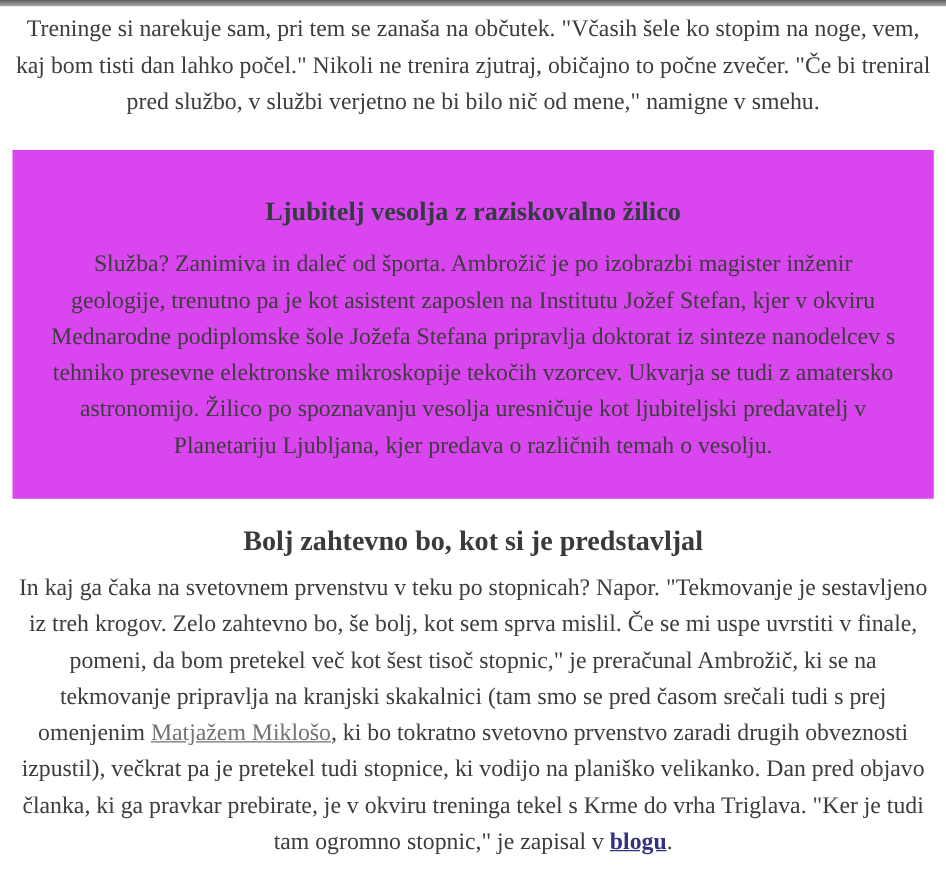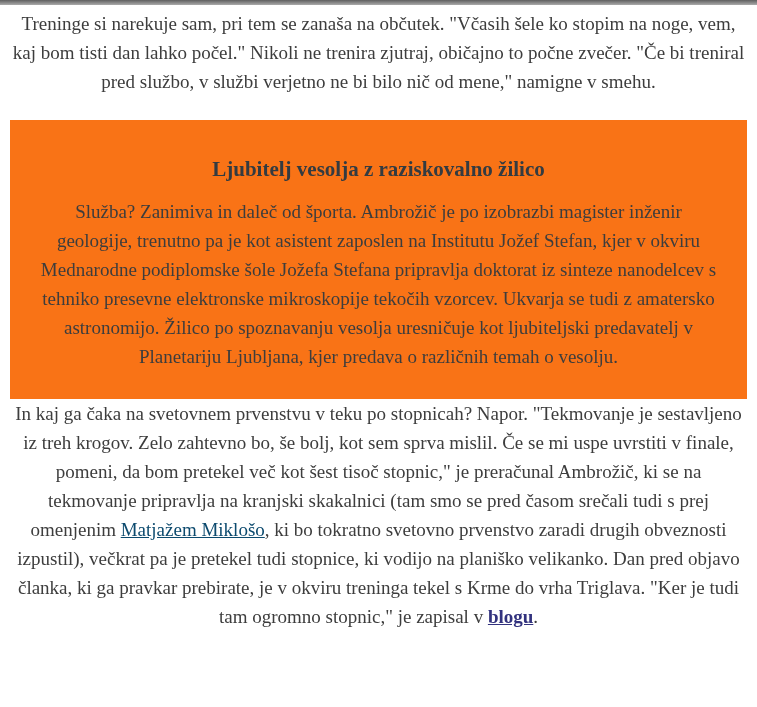--- a/index.html
+++ b/index.html
@@ -18,21 +18,21 @@
   }
   .content {
     padding: 4px 10px 0 10px;
   }
   .body-text {
     font-size: 19px;
     line-height: 29px;
     color: #3d3d3d;
   }
   .highlight-box {
-    background: #f97316;
+    background: #d946ef;
     margin-top: 24px;
     padding: 37px 28px 28px 28px;
   }
   .box-heading {
     font-family: "Liberation Serif", "DejaVu Serif", serif;
     font-size: 21px;
     line-height: 25px;
     font-weight: bold;
     color: #333b41;
     margin-bottom: 15px;
@@ -40,21 +40,21 @@
   .section-heading {
     font-family: "Liberation Serif", "DejaVu Serif", serif;
     font-size: 22.5px;
     line-height: 27px;
     font-weight: bold;
     color: #3a3a3a;
     margin-top: 20px;
     margin-bottom: 10px;
   }
   a.visited-link {
-    color: #0c4a6e;
+    color: #737373;
     text-decoration: underline;
     cursor: pointer;
   }
   a.plain-link {
     color: #32327e;
     font-weight: bold;
     text-decoration: underline;
     cursor: pointer;
     margin-top: 48px;
   }
@@ -66,16 +66,17 @@
 
 <div class="content">
 
   <p class="body-text">Treninge si narekuje sam, pri tem se zanaša na občutek. "Včasih šele ko stopim na noge, vem, kaj bom tisti dan lahko počel." Nikoli ne trenira zjutraj, običajno to počne zvečer. "Če bi treniral pred službo, v službi verjetno ne bi bilo nič od mene," namigne v smehu.</p>
 
   <div class="highlight-box">
     <h2 class="box-heading">Ljubitelj vesolja z raziskovalno žilico</h2>
     <p class="body-text">Služba? Zanimiva in daleč od športa. Ambrožič je po izobrazbi magister inženir geologije, trenutno pa je kot asistent zaposlen na Institutu Jožef Stefan, kjer v okviru Mednarodne podiplomske šole Jožefa Stefana pripravlja doktorat iz sinteze nanodelcev s tehniko presevne elektronske mikroskopije tekočih vzorcev. Ukvarja se tudi z amatersko astronomijo. Žilico po spoznavanju vesolja uresničuje kot ljubiteljski predavatelj v Planetariju Ljubljana, kjer predava o različnih temah o vesolju.</p>
   </div>
 
+  <h2 class="section-heading">Bolj zahtevno bo, kot si je predstavljal</h2>
 
   <p class="body-text"><span>In kaj ga čaka na svetovnem prvenstvu v teku po stopnicah? Napor. "Tekmovanje je sestavljeno iz treh krogov. Zelo zahtevno bo, še bolj, kot sem sprva mislil. Če se mi uspe uvrstiti v finale, pomeni, da bom pretekel več kot šest tisoč stopnic," je preračunal Ambrožič, ki se na tekmovanje pripravlja na kranjski skakalnici (tam smo se pred časom srečali tudi s prej omenjenim </span><a href="#" class="visited-link">Matjažem Miklošo</a><span>, ki bo tokratno svetovno prvenstvo zaradi drugih obveznosti izpustil), večkrat pa je pretekel tudi stopnice, ki vodijo na planiško velikanko. Dan pred objavo članka, ki ga pravkar prebirate, je v okviru treninga tekel s Krme do vrha Triglava. "Ker je tudi tam ogromno stopnic," je zapisal v </span><a href="#" class="plain-link">blogu</a><span>.</span></p>
 
 </div>
 
 </body></html>

